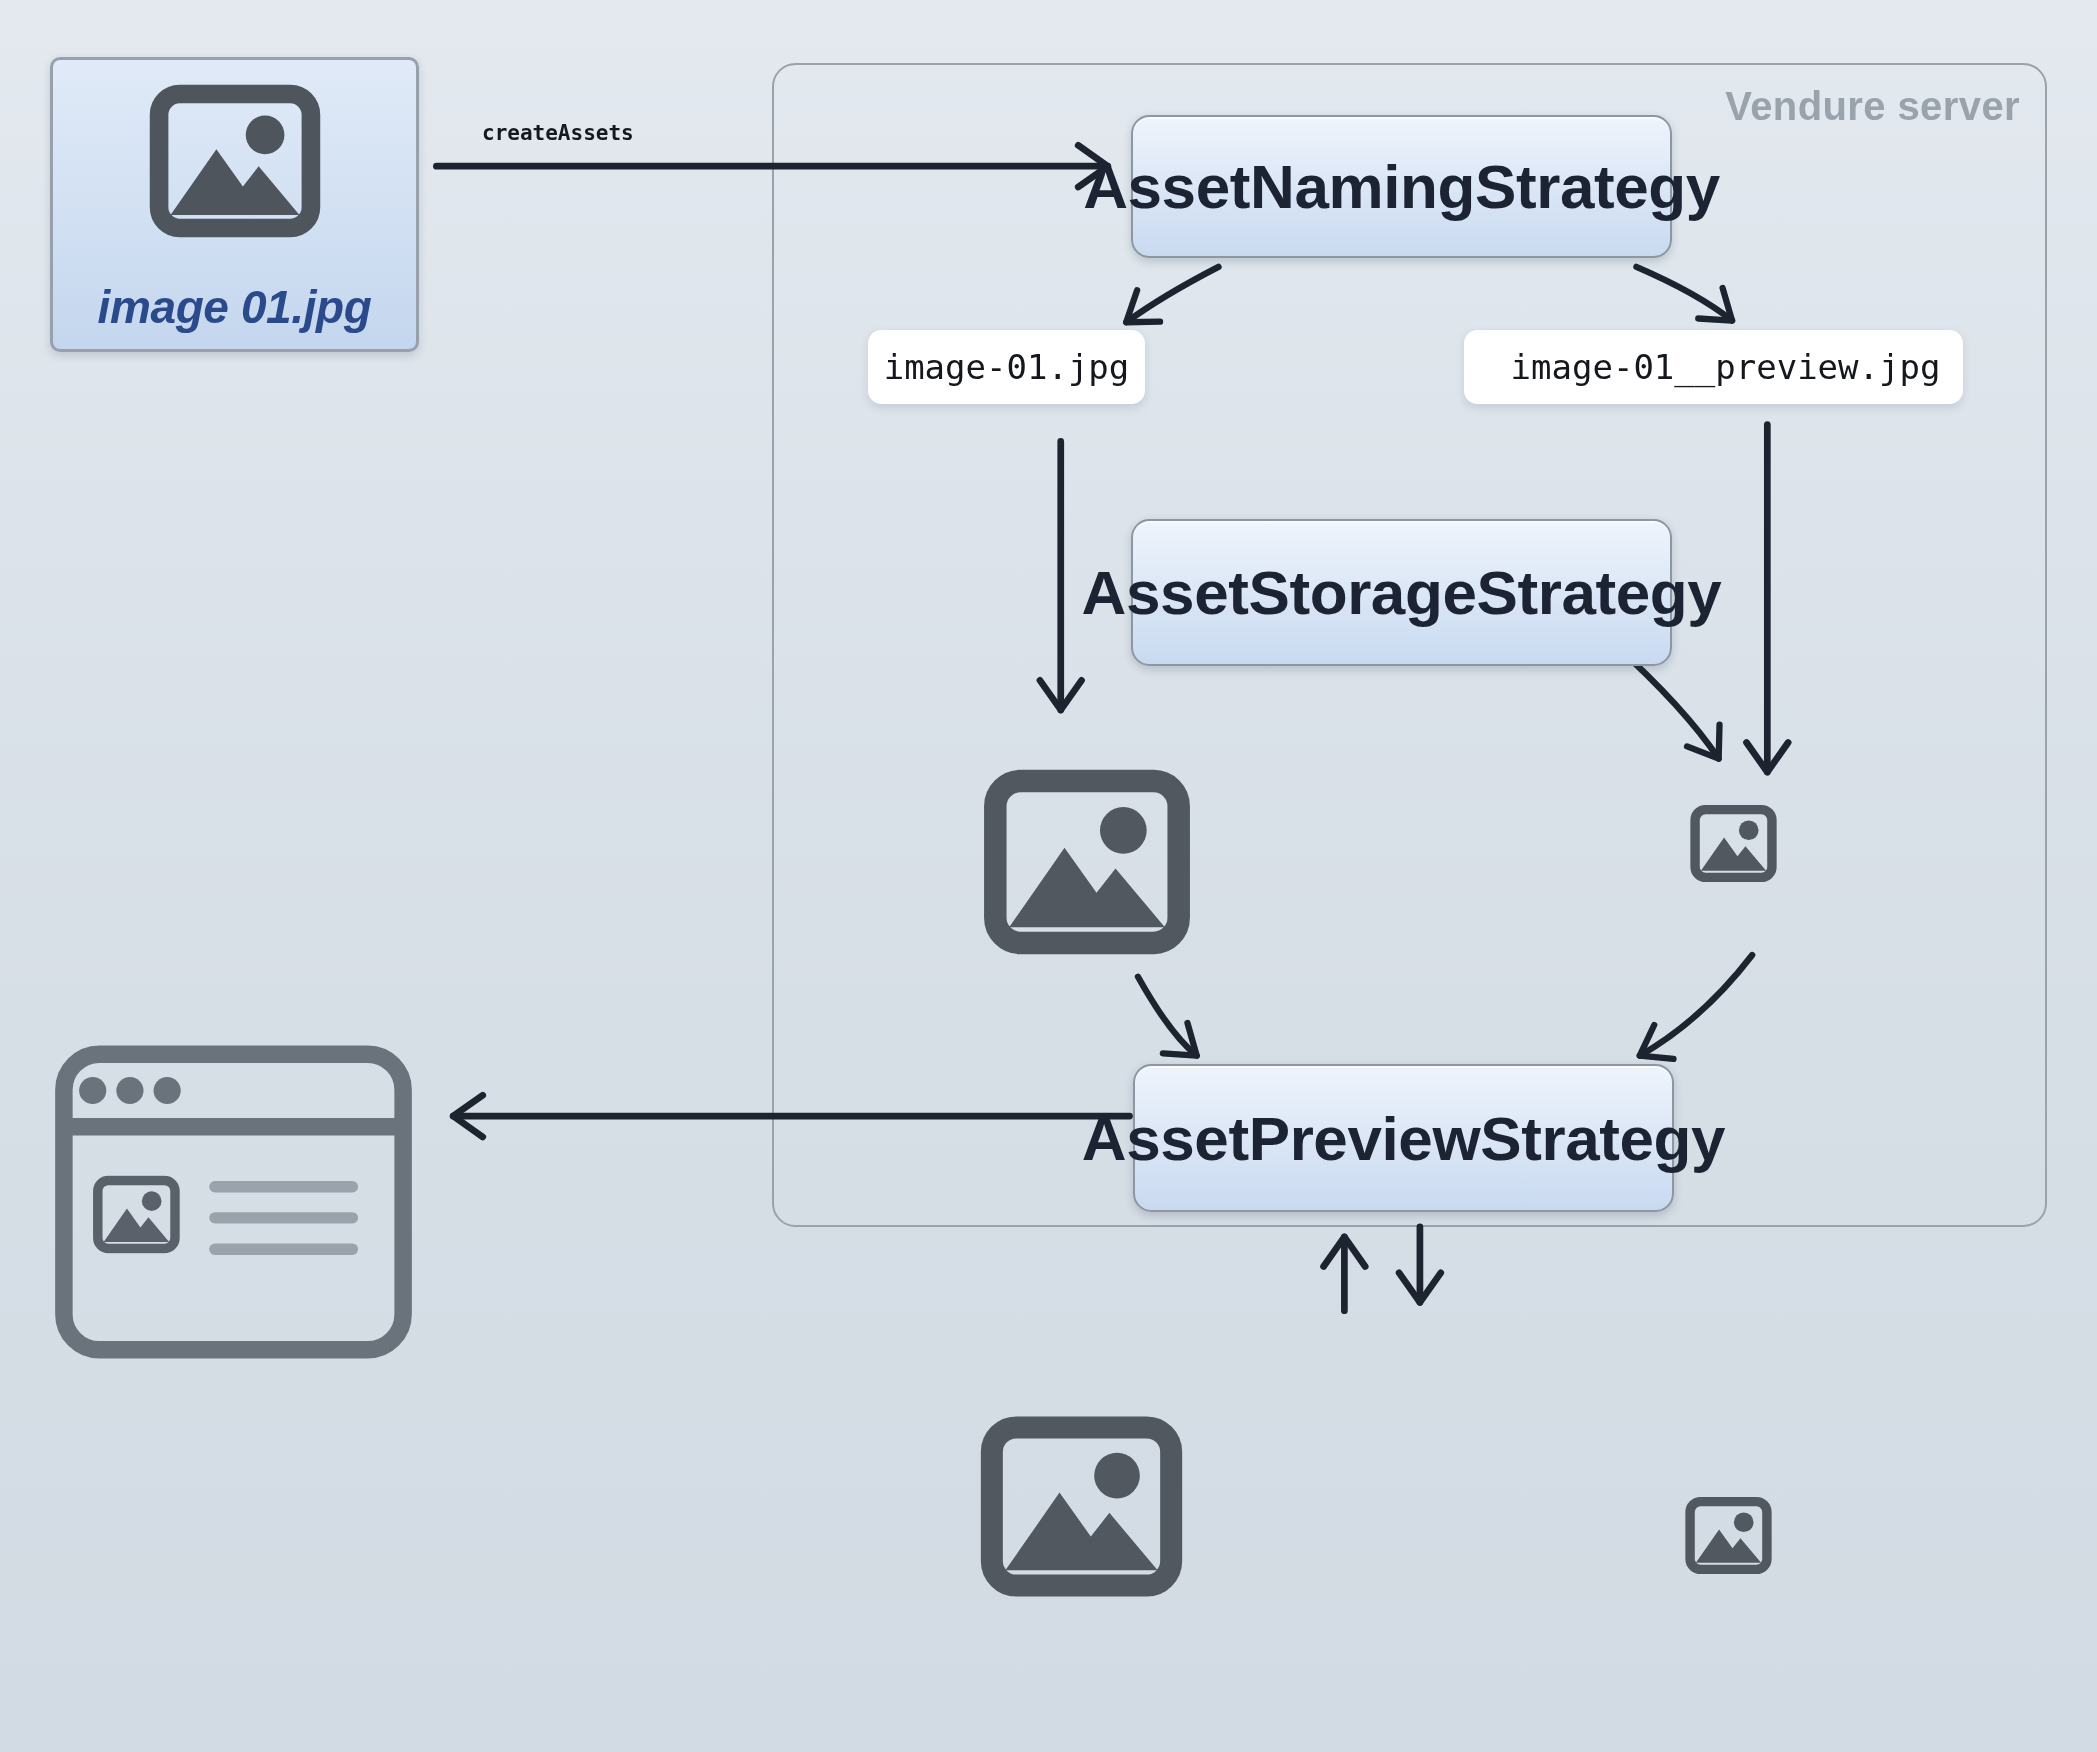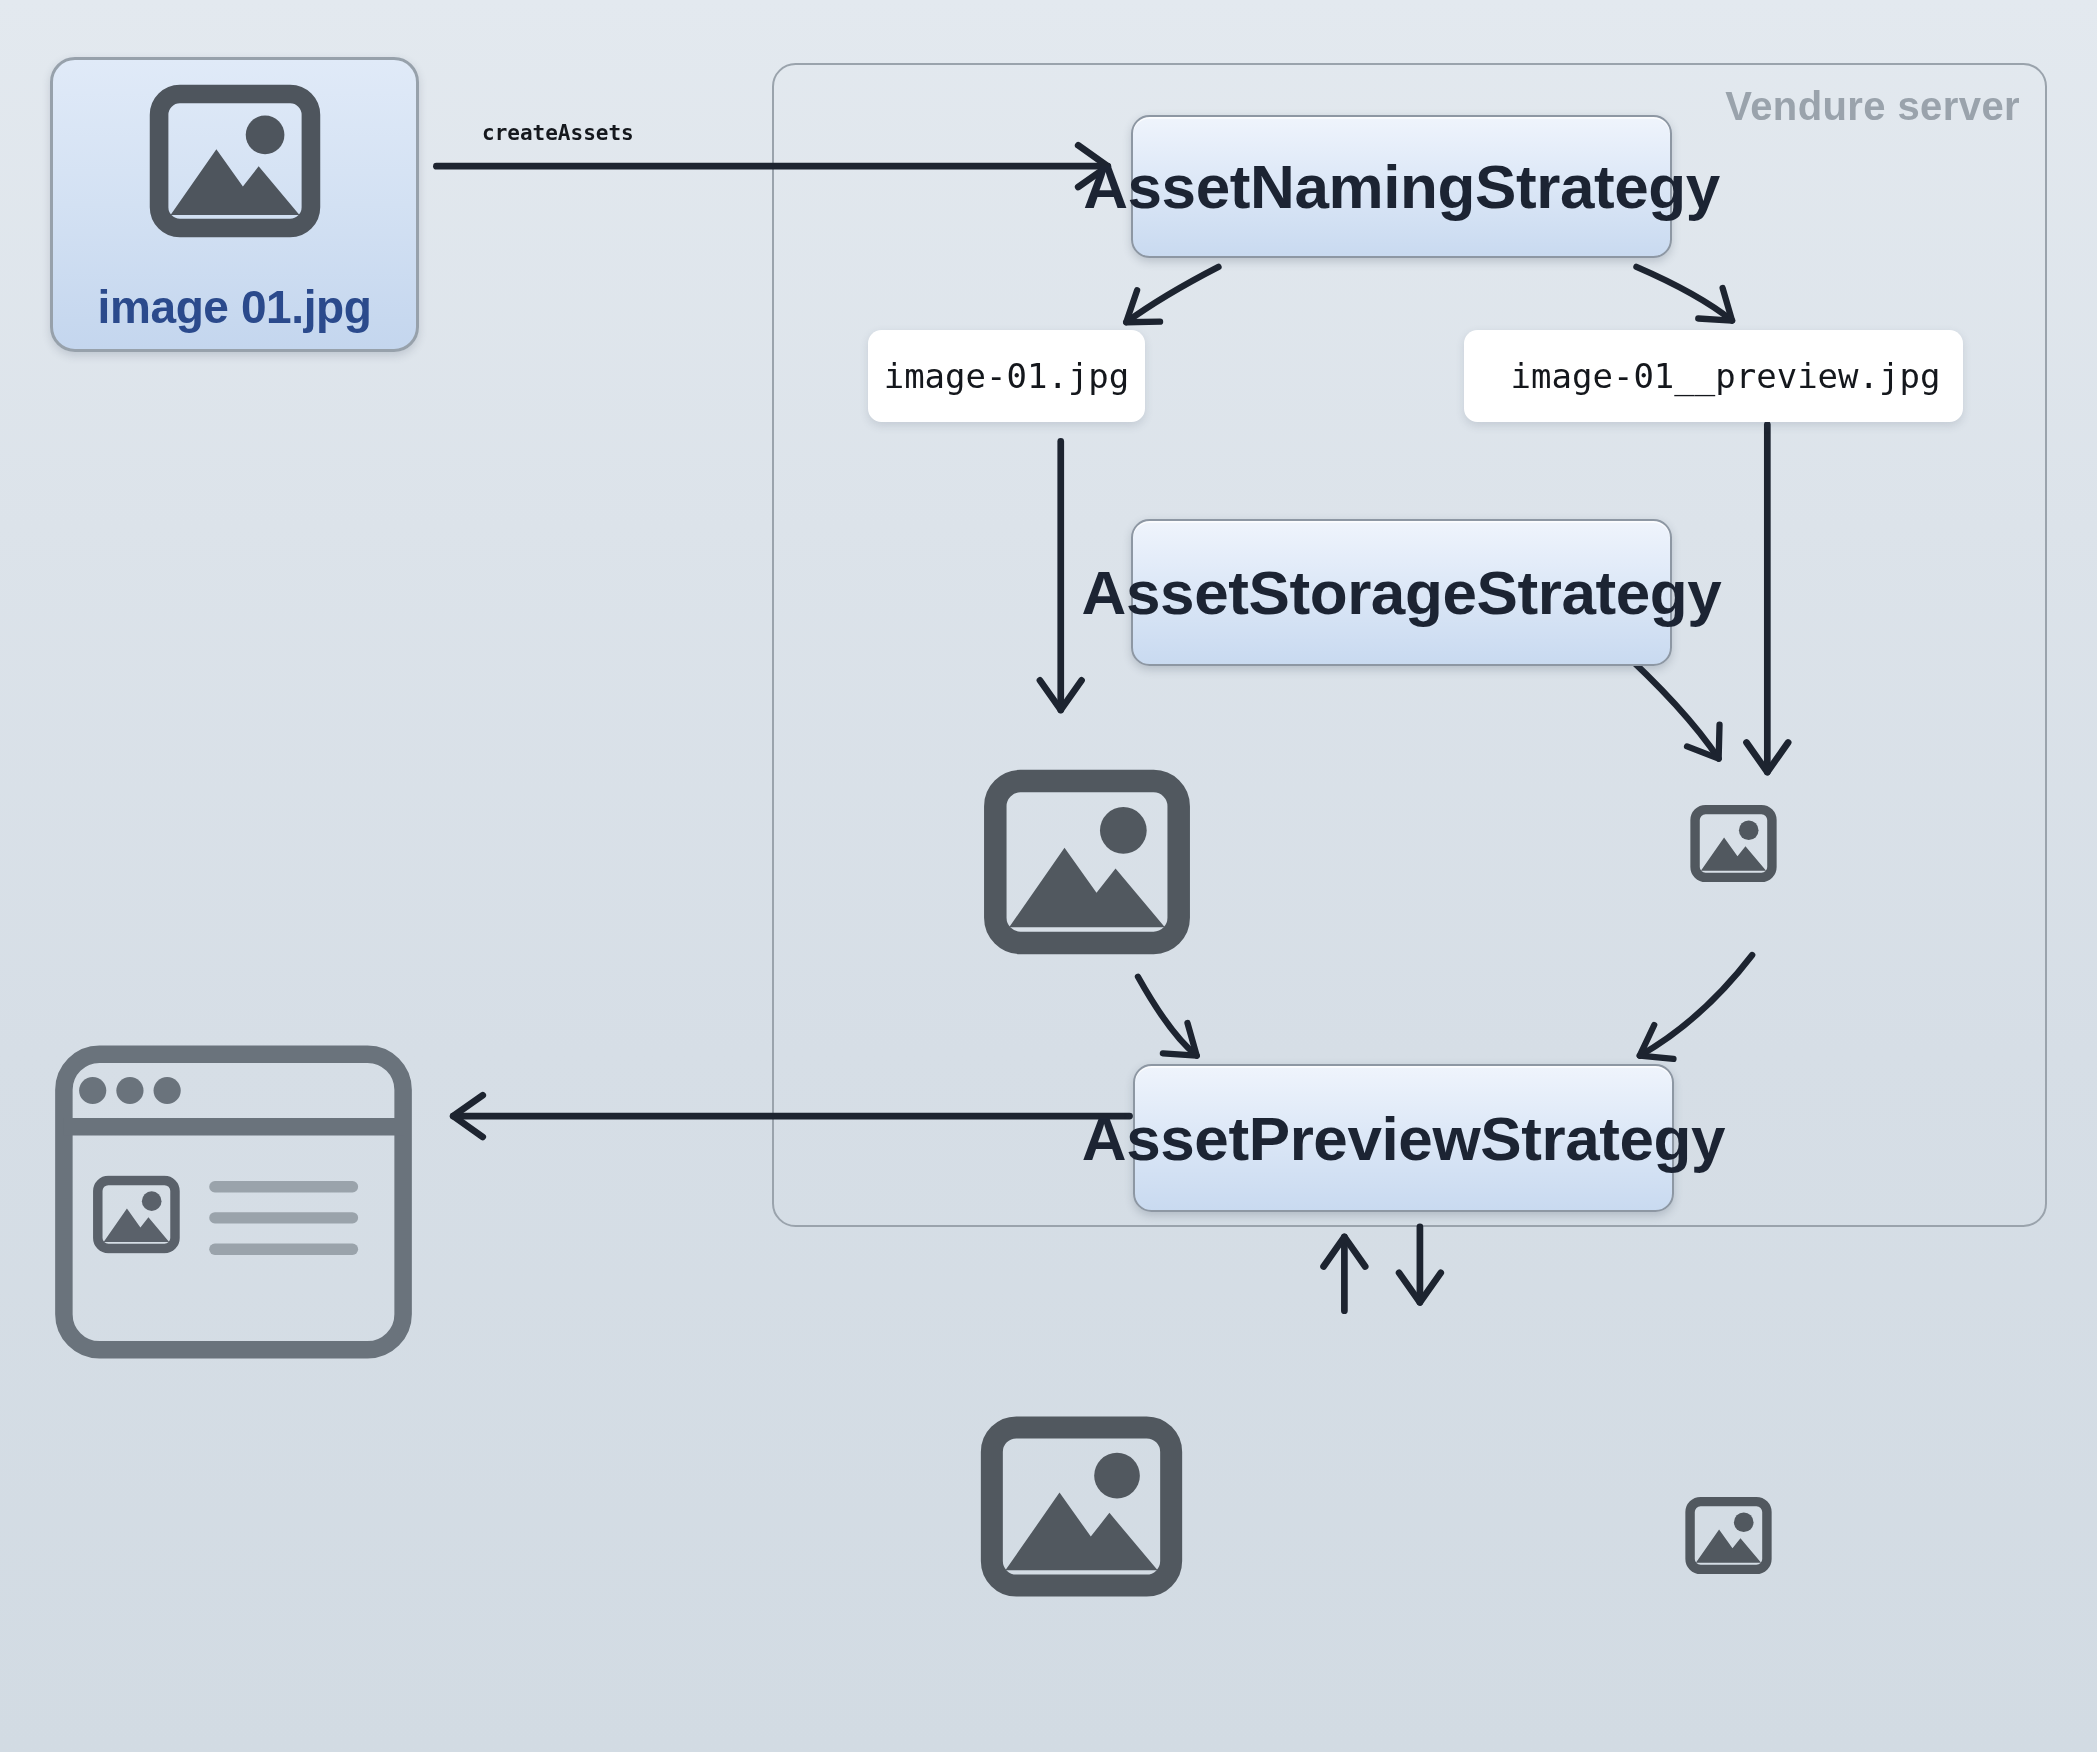--- a/index.html
+++ b/index.html
@@ -22,31 +22,32 @@
     background:linear-gradient(180deg,#eff4fc 0%,#dde8f7 45%,#c9daf0 100%);
     box-shadow:inset 0 1.7px 0 rgba(255,255,255,.75), 0 3.4px 8.4px rgba(60,72,92,.22);
     display:flex;align-items:center;justify-content:center;
     font-weight:700;font-size:62px;color:#1c2433;letter-spacing:-0.4px;white-space:nowrap;
   }
   .node-naming{left:1131px;top:115px;height:139px;}
   .node-preview{left:1131px;top:519px;height:143px;}
   .node-storage{left:1133px;top:1064px;height:144px;}
   .file-box{
     position:absolute;left:50px;top:57px;width:363px;height:289px;
-    border:3.4px solid #97a1ab;border-radius:25px;
+    border:3.4px solid #97a1ab;border-radius:10px;
     background:linear-gradient(180deg,#e0eaf8 0%,#d3e1f3 50%,#c4d6ee 100%);
     box-shadow:0 3.4px 8.4px rgba(60,72,92,.18);
+    font-style:italic;
   }
   .file-box .icon{position:absolute;left:50%;transform:translateX(-50%);top:23.5px;width:176px;height:154px;color:#4e555d;}
   .file-box .file-label{
     position:absolute;left:0;right:0;bottom:15px;text-align:center;
     font-weight:700;font-size:46px;color:#2b4a8c;letter-spacing:-0.4px;
   }
   .mono-label{
-    position:absolute;height:92px;background:#ffffff;border-radius:13.4px;
+    position:absolute;height:74px;background:#ffffff;border-radius:13.4px;
     box-shadow:0 3.4px 8.4px rgba(60,72,92,.15);
     display:flex;align-items:center;justify-content:center;
     font-family:"DejaVu Sans Mono",monospace;font-size:34px;font-weight:500;color:#14171c;white-space:nowrap;
   }
   .mono-label.orig{left:868px;top:330px;width:277px;}
   .mono-label.prev{left:1464px;top:330px;width:475px;padding-left:24px;}
   .edge-label{
     position:absolute;left:482px;top:121px;
     font-family:"DejaVu Sans Mono",monospace;font-size:21px;font-weight:600;color:#15181d;white-space:nowrap;
   }

